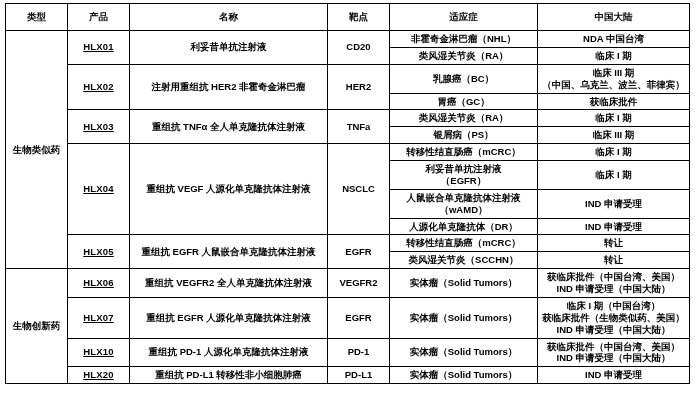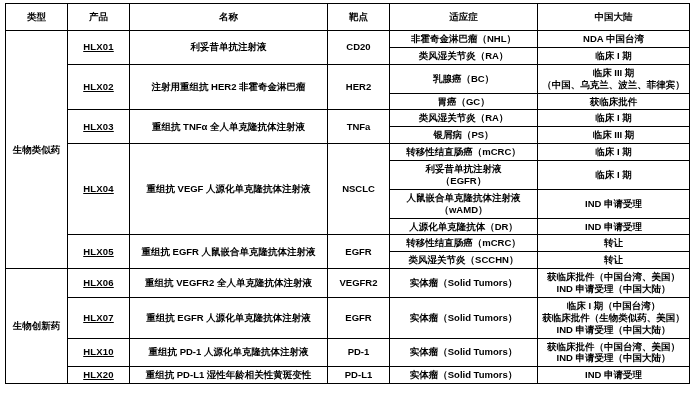--- a/index.html
+++ b/index.html
@@ -249,21 +249,21 @@
           <td class="indication multiline">
             <span>实体瘤（Solid Tumors）</span>
           </td>
           <td class="progress multiline">
             <span>获临床批件（中国台湾、美国）</span>
             <span>IND 申请受理（中国大陆）</span>
           </td>
         </tr>
         <tr>
           <td class="code">HLX20</td>
-          <td class="name">重组抗 PD-L1 湿性年龄相关性黄斑变性</td>
+          <td class="name">重组抗 PD-L1 转移性非小细胞肺癌</td>
           <td class="target">PD-L1</td>
           <td class="indication multiline">
             <span>实体瘤（Solid Tumors）</span>
           </td>
           <td class="progress multiline">
             <span>IND 申请受理</span>
           </td>
         </tr>
       </tbody>
   </table>

